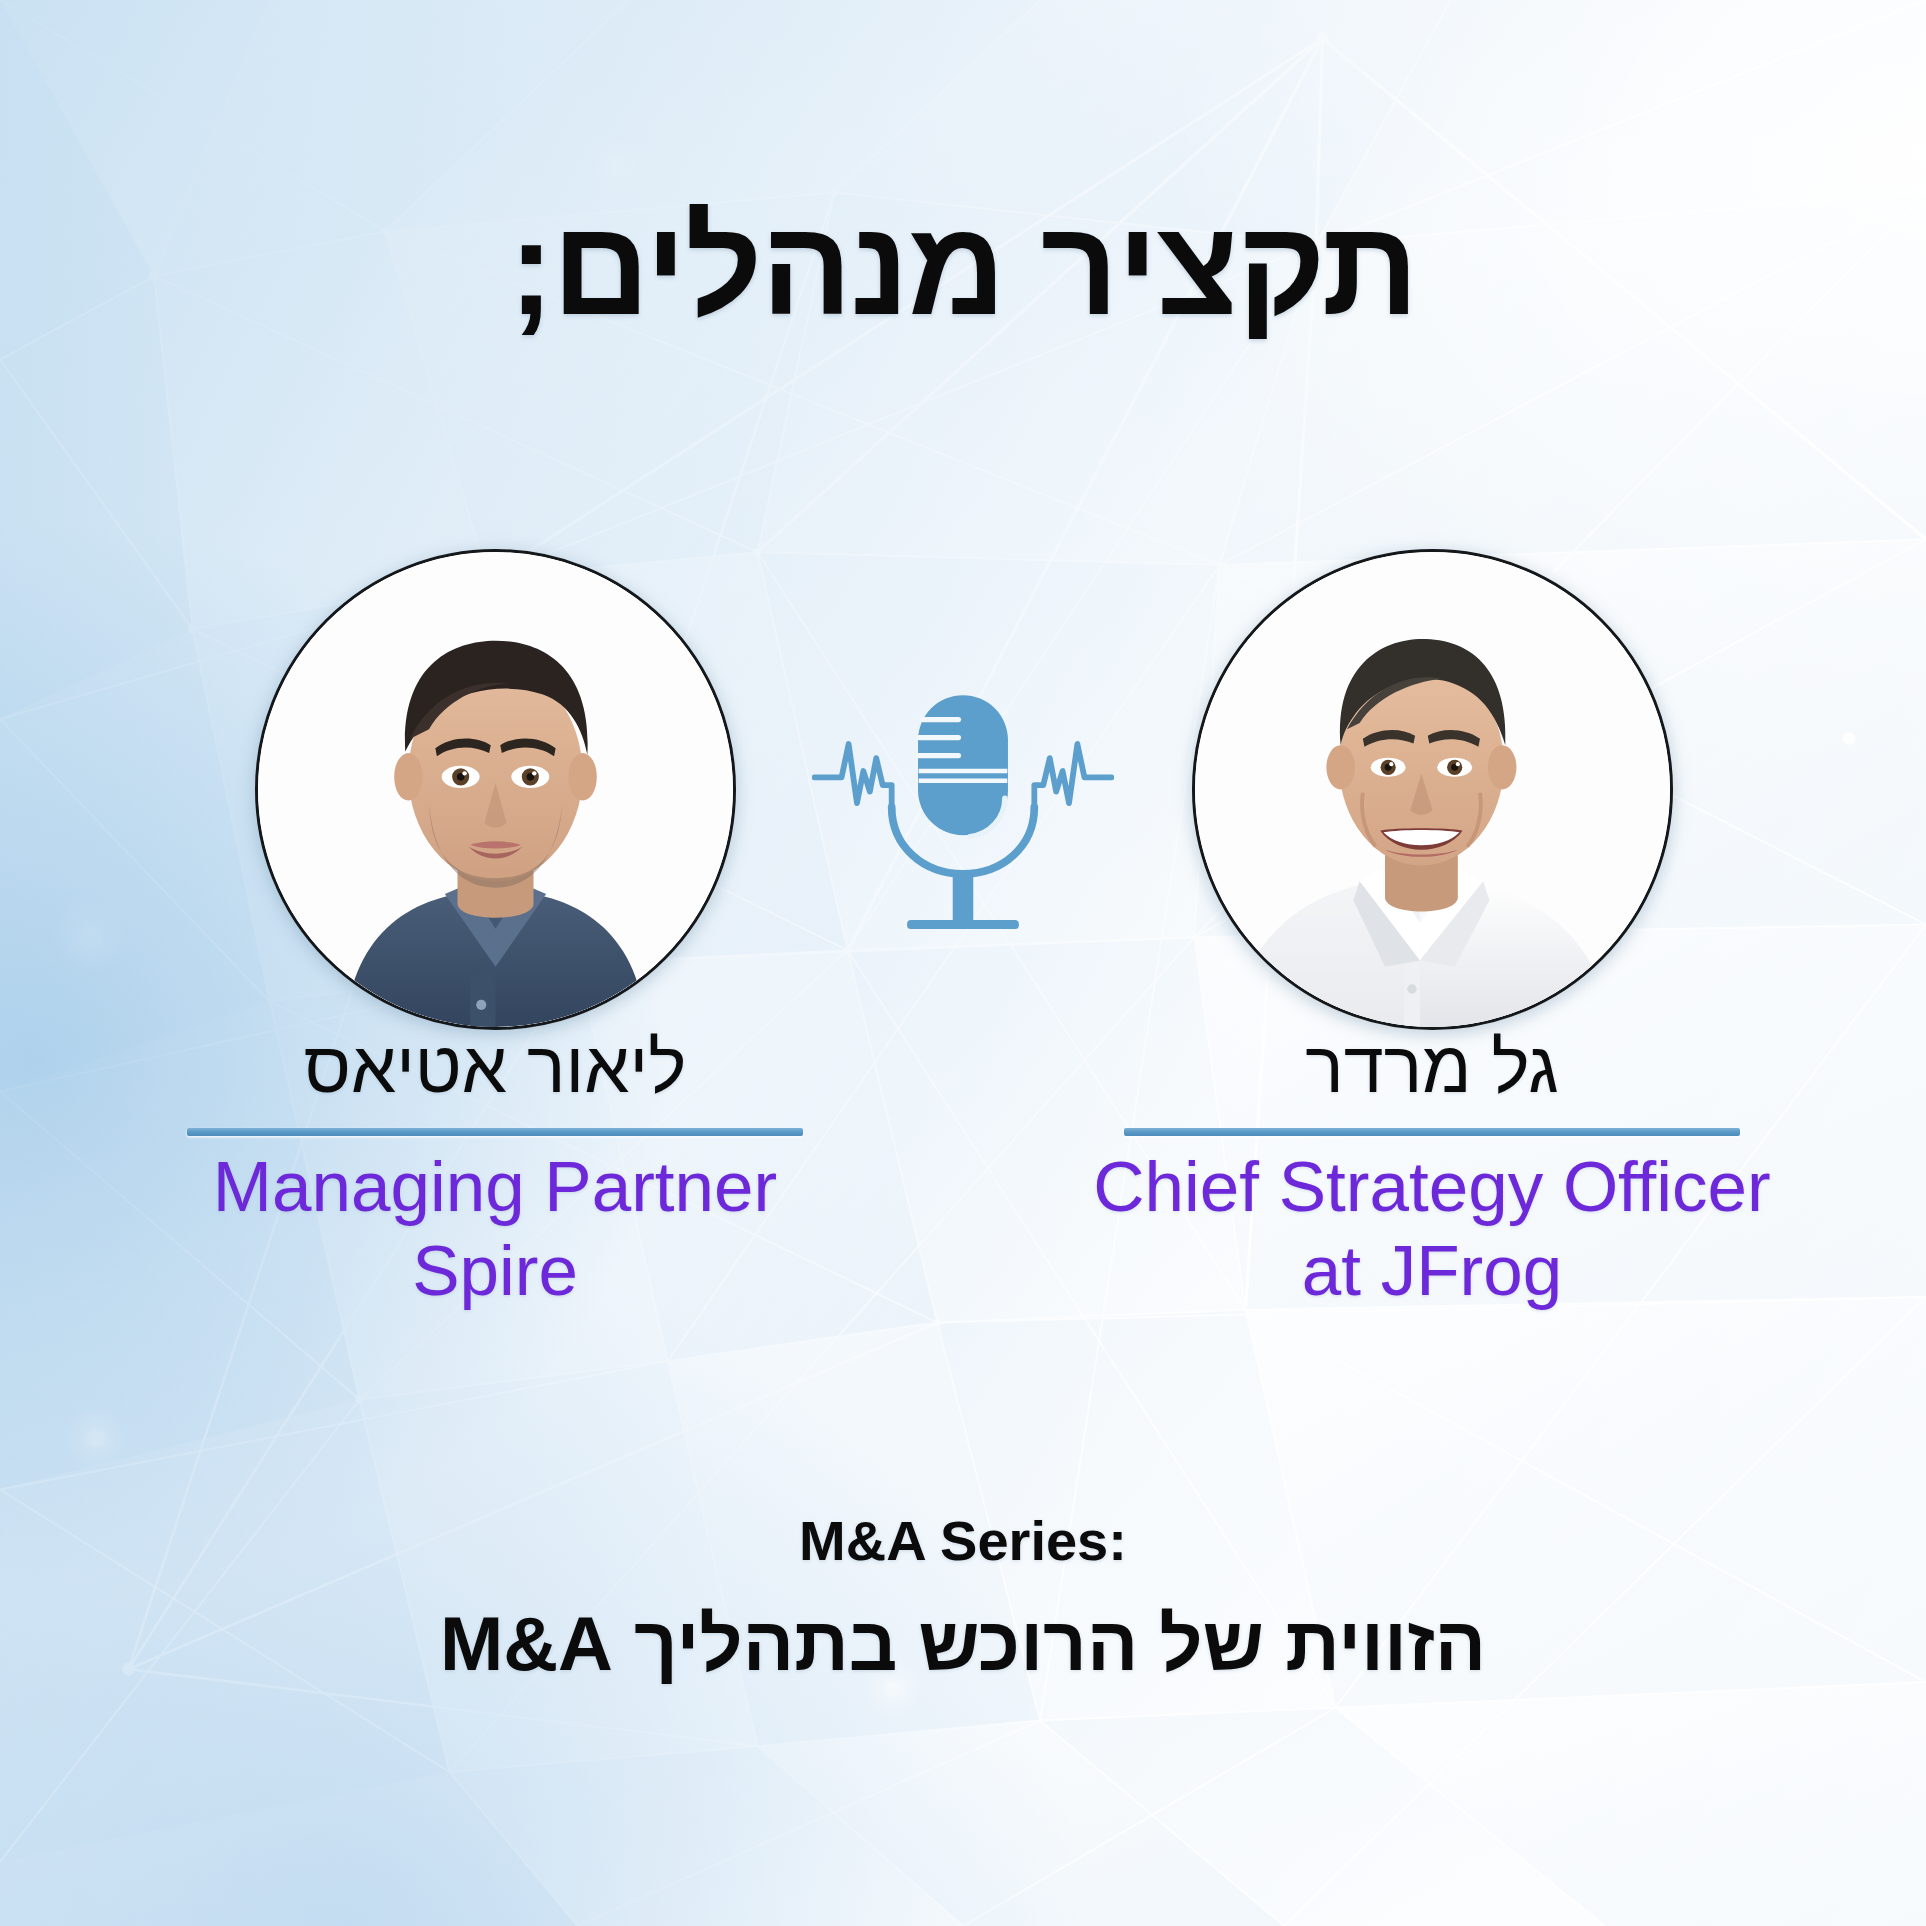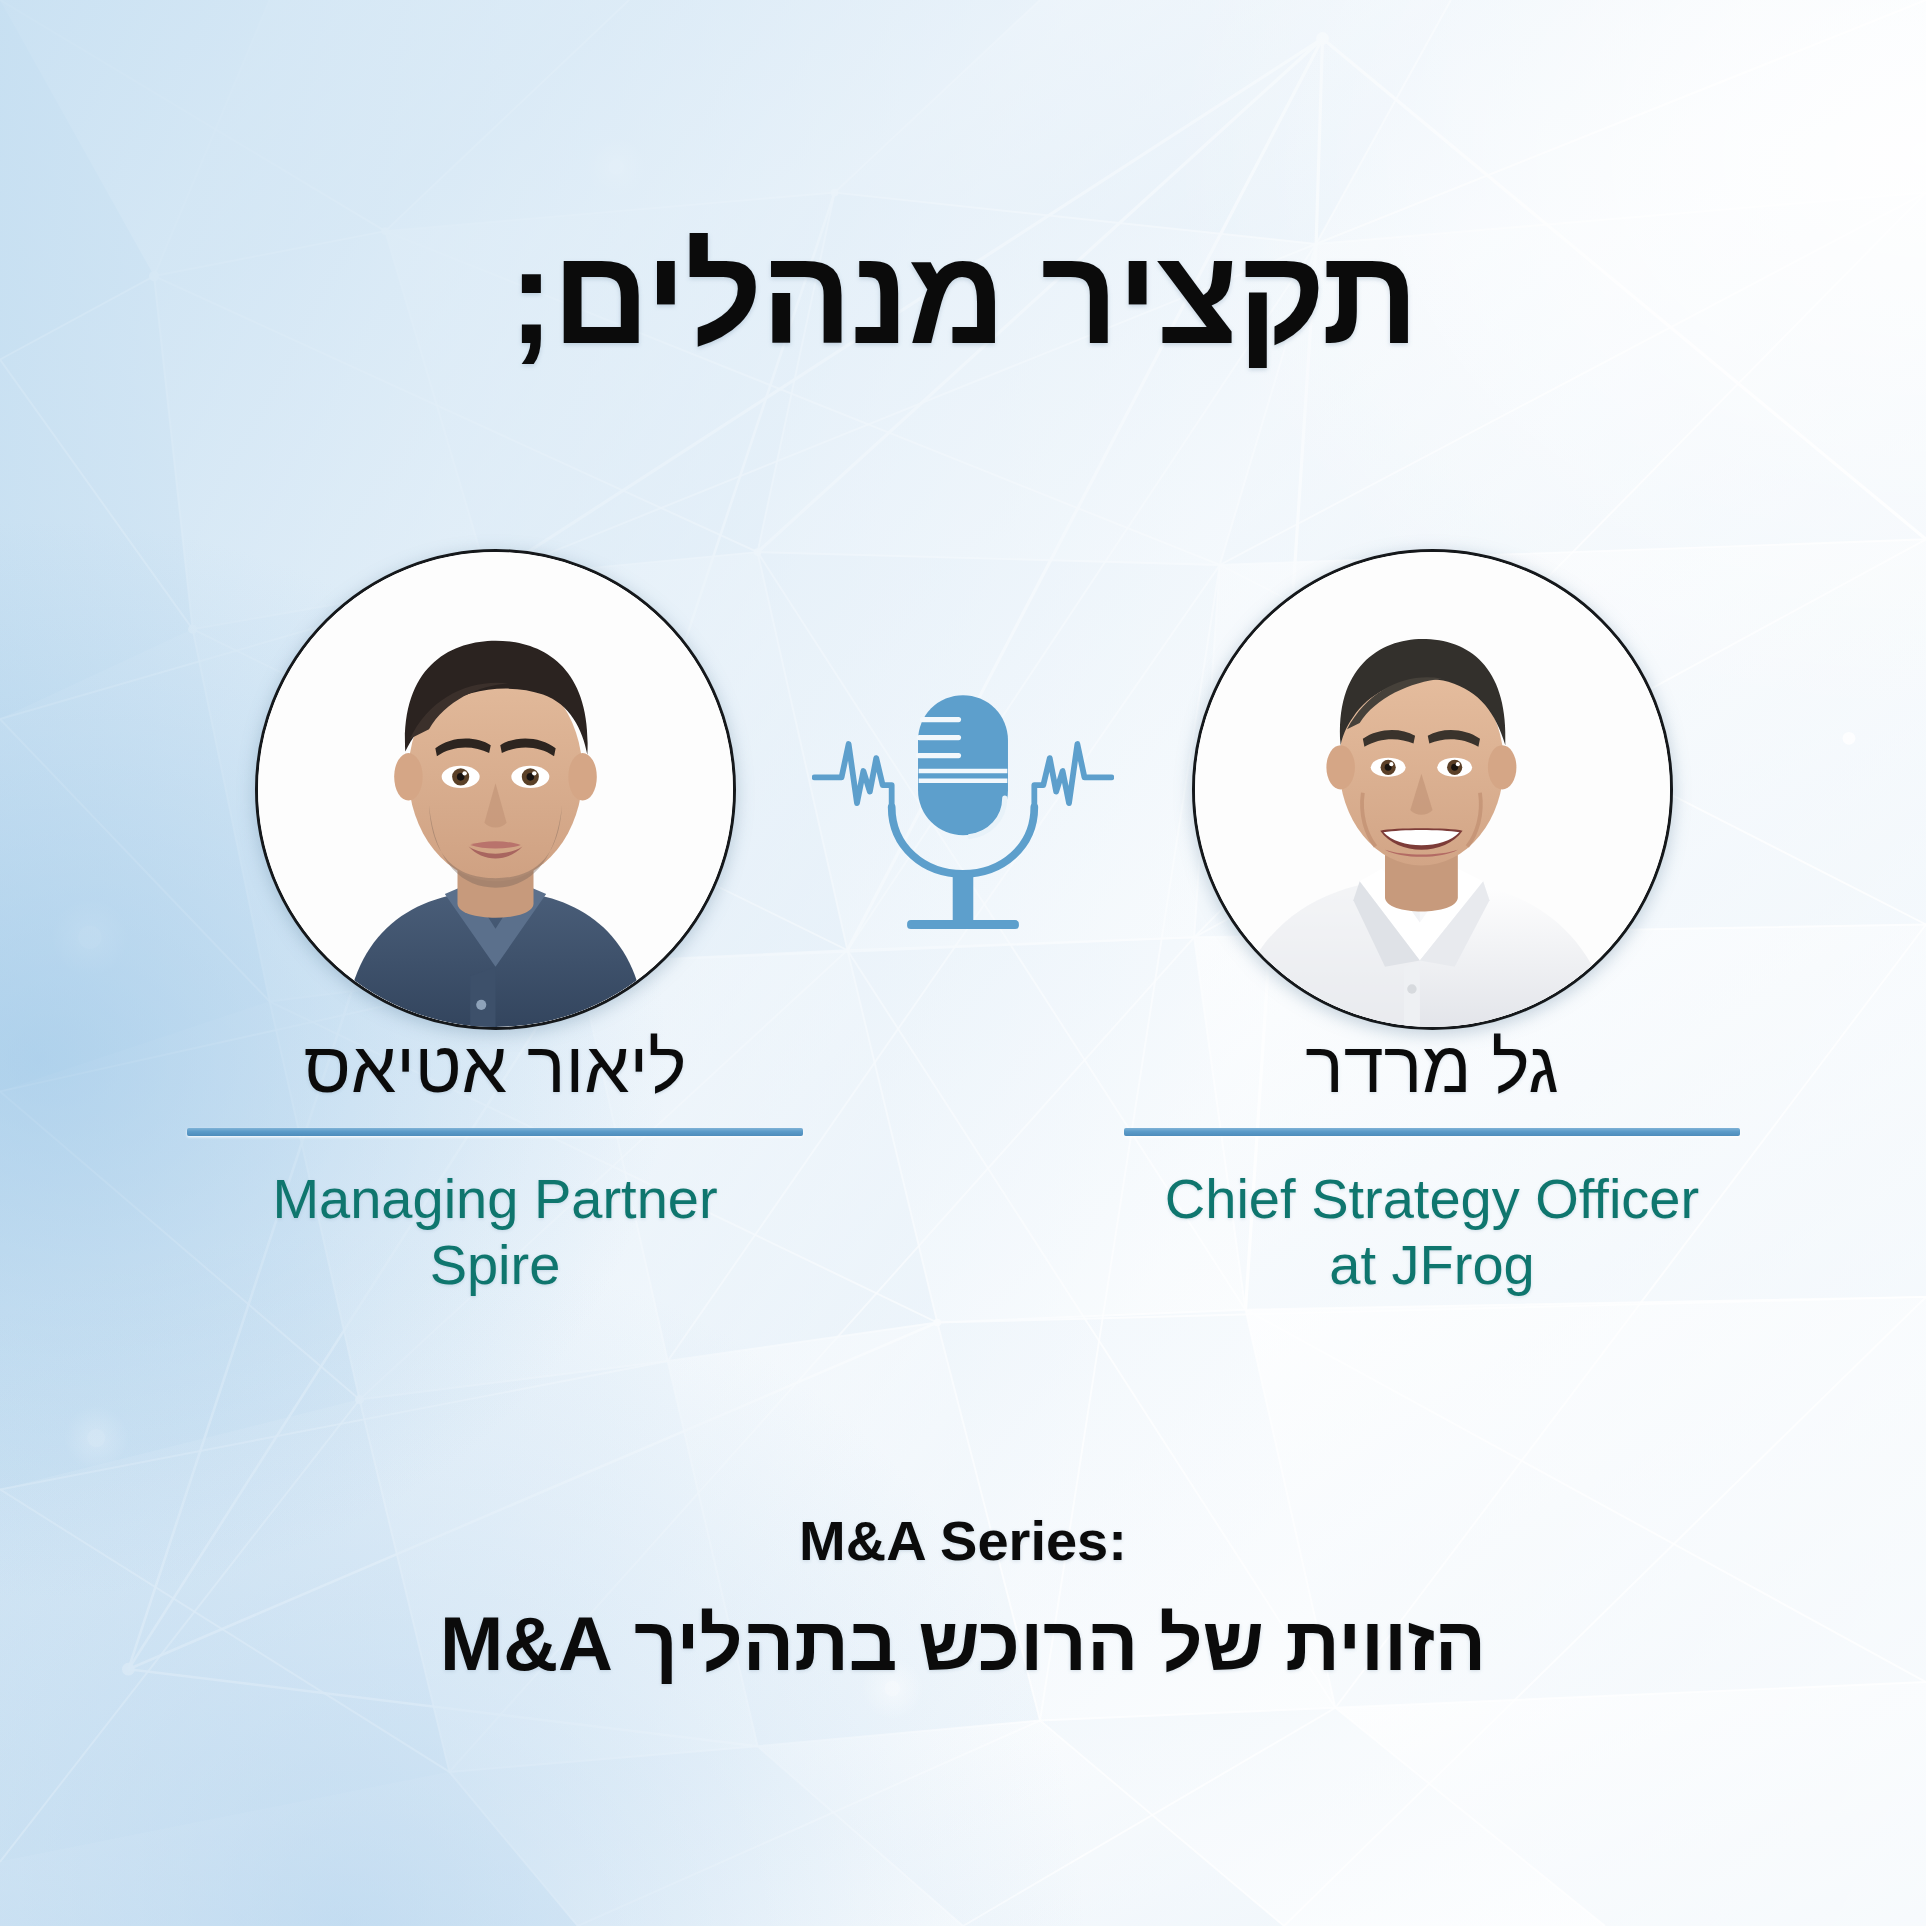--- a/index.html
+++ b/index.html
@@ -32,21 +32,21 @@
     background:
       radial-gradient(ellipse 899px 770px at 2%  55%, rgba(150,195,230,0.55) 0%, rgba(150,195,230,0.0) 70%),
       radial-gradient(ellipse 1027px 963px at 18% 100%, rgba(160,200,233,0.45) 0%, rgba(160,200,233,0) 72%),
       radial-gradient(ellipse 1091px 835px at 100% 8%, rgba(255,255,255,0.85) 0%, rgba(255,255,255,0) 70%),
       linear-gradient(115deg, rgba(196,222,241,0.85) 0%, rgba(226,238,248,0.55) 38%, rgba(250,252,254,0.35) 62%, rgba(255,255,255,0.65) 100%);
   }
 
   
   #title {
     position: absolute;
-    top: 229px;
+    top: 200px;
     left: 0;
     width: 100%;
     text-align: center;
     direction: rtl;
     font-size: 135px;
     font-weight: 700;
     line-height: 1.0;
     color: #0b0b0b;
     letter-spacing: -1.3px;
     text-shadow: 0 1.9px 4.5px rgba(120,150,175,0.35);
@@ -85,25 +85,25 @@
   }
   .divider {
     width: 616px;
     height: 8.3px;
     margin: 22px auto 0;
     border-radius: 1.9px;
     background: linear-gradient(180deg,#7fb2d6 0%, #5b9bc9 45%, #4e8cbb 100%);
     box-shadow: 0 1.3px 2.6px rgba(255,255,255,0.9);
   }
   .speaker-role {
-    margin-top: 30px;
-    font-size: 56px;
+    margin-top: 9px;
+    font-size: 71px;
     font-weight: 400;
     line-height: 1.18;
-    color: #0f766e;
+    color: #6d28d9;
     text-shadow: 0 1.3px 3.2px rgba(120,150,175,0.28);
   }
 
   
   #mic {
     position: absolute;
     left: 812px;
     top: 681px;
     width: 302px;
     height: 270px;

